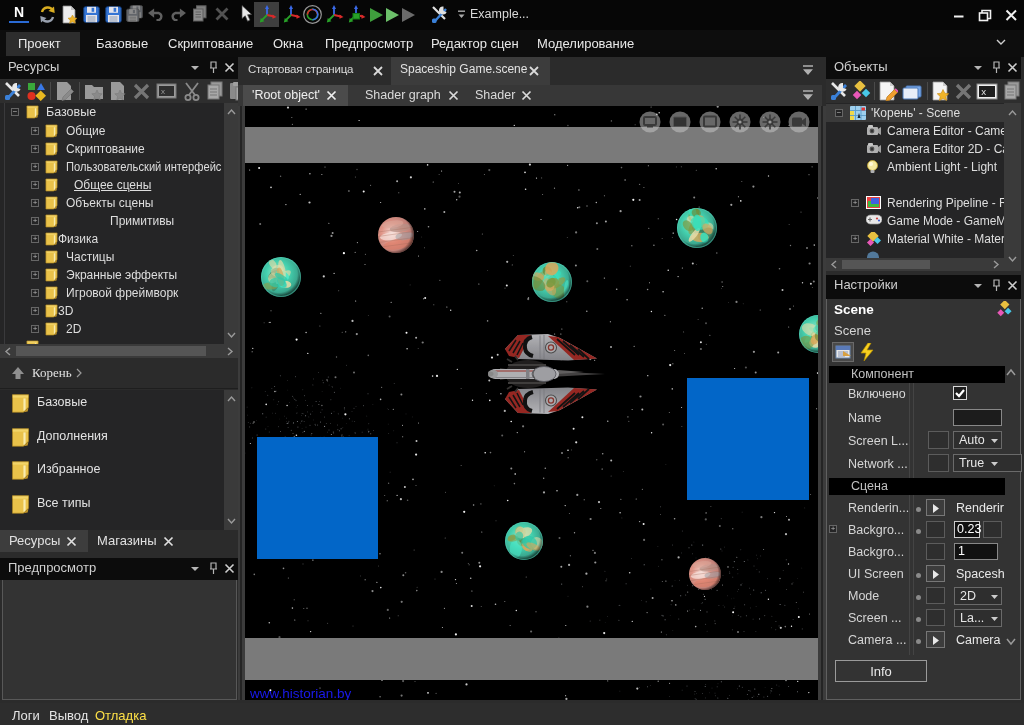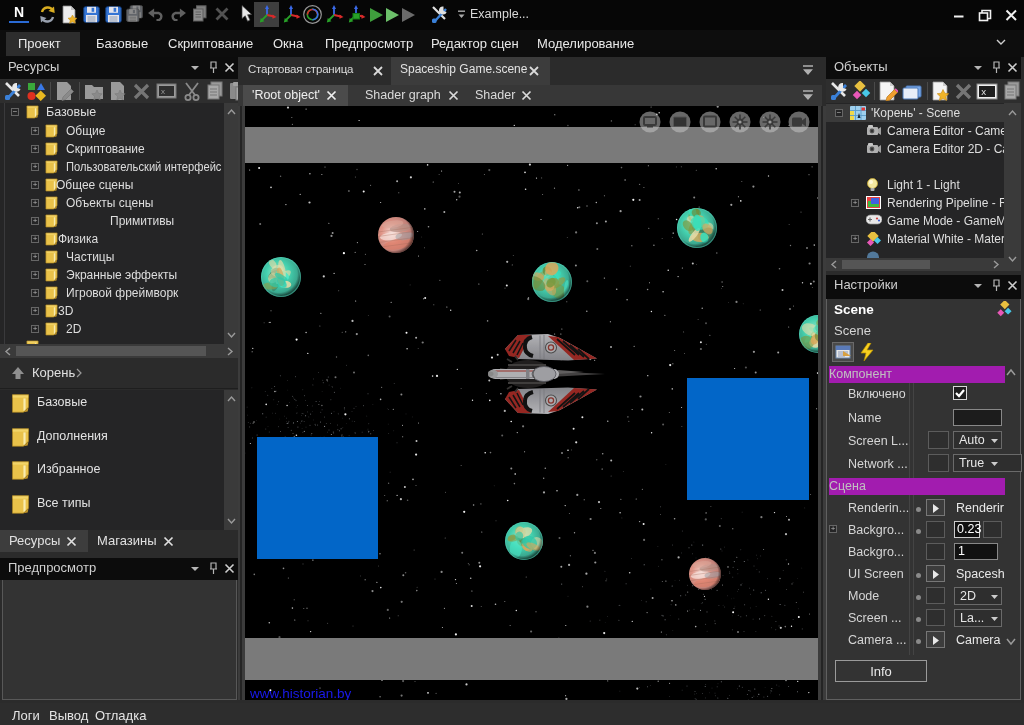--- a/index.html
+++ b/index.html
@@ -16,21 +16,21 @@
 .phead .t{position:absolute;left:8px;top:2px;}
 .ptool{position:absolute;background:#2e2e2e;}
 .treebg{position:absolute;background:#252526;}
 .row{position:absolute;height:18px;line-height:18px;font-size:12.5px;color:#dedede;white-space:nowrap;}
 .exp{position:absolute;width:8px;height:8px;border:1px solid #666;background:#252526;
  color:#b5b5b5;font-size:8px;line-height:6px;text-align:center;top:5px;}
 .scrollh{position:absolute;background:#3a3a3a;color:#9a9a9a;}
 .scrollv{position:absolute;background:#3a3a3a;color:#9a9a9a;}
 .tabsm{position:absolute;font-size:13px;color:#e0e0e0;}
 
-.pgsec{position:absolute;background:#a21caf;color:#c0c0c0;font-size:12.5px;line-height:17px;padding-left:0;}
+.pgsec{position:absolute;background:#000000;color:#c0c0c0;font-size:12.5px;line-height:17px;padding-left:22px;}
 .plabel{position:absolute;color:#d5d5d5;font-size:12.5px;white-space:nowrap;text-align:right;}
 .pbox{position:absolute;background:#2e2e2e;border:1px solid #5c5c5c;}
 .pbtn{position:absolute;background:#3c3c3c;border:1px solid #777;color:#e8e8e8;}
 .pdrop{position:absolute;background:#2e2e2e;border:1px solid #6a6a6a;color:#e6e6e6;font-size:12.5px;}
 .pdot{position:absolute;width:5px;height:5px;border-radius:50%;background:#8a8a8a;}
 .ptext{position:absolute;color:#e8e8e8;font-size:12.5px;white-space:nowrap;}
 </style>
 </head>
 <body>
 <div id="win">
@@ -297,21 +297,21 @@
         </div>
         <div class="row" style="left:0;top:73px;width:238px;font-size:12px;">
  <div class="exp" style="left:31px;">+</div>
           <svg class="abs" style="left:45px;top:2px" width="13" height="14" viewBox="0 0 14 15">
 <path d="M1 1 H13 V10 L9.5 14 H1 Z" fill="#e9c24a"></path>
 <path d="M1 1 H13 V3 H1 Z" fill="#f2d468"></path>
 <path d="M9.5 3.5 H11 V13 H9.5 Z" fill="#f8ecb0"></path>
 <path d="M9.5 14 L13 10 L12.4 13.4 Z" fill="#c09428"></path>
 <path d="M1 1 H13 V10 L9.5 14 H1 Z" fill="none" stroke="#b08a22" stroke-width="0.7"></path>
           </svg>
-          <span style="position:absolute;left:56px;">Общее сцены</span>
+          <span style="position:absolute;left:74px;text-decoration:underline;">Общее сцены</span>
         </div>
         <div class="row" style="left:0;top:91px;width:238px;font-size:12px;">
  <div class="exp" style="left:31px;">+</div>
           <svg class="abs" style="left:45px;top:2px" width="13" height="14" viewBox="0 0 14 15">
 <path d="M1 1 H13 V10 L9.5 14 H1 Z" fill="#e9c24a"></path>
 <path d="M1 1 H13 V3 H1 Z" fill="#f2d468"></path>
 <path d="M9.5 3.5 H11 V13 H9.5 Z" fill="#f8ecb0"></path>
 <path d="M9.5 14 L13 10 L12.4 13.4 Z" fill="#c09428"></path>
 <path d="M1 1 H13 V10 L9.5 14 H1 Z" fill="none" stroke="#b08a22" stroke-width="0.7"></path>
           </svg>
@@ -417,21 +417,21 @@
 
     <div class="scrollv" style="left:224px;top:103px;width:14px;height:241px;">
       <svg class="abs" style="left:3px;top:5px" width="9" height="8" viewBox="0 0 9 8">
           <path d="M1 6 L4.5 2 L8 6" stroke="#9a9a9a" stroke-width="1.4" fill="none"></path>
         </svg>
       <svg class="abs" style="left:3px;top:228px" width="9" height="8" viewBox="0 0 9 8">
           <path d="M1 2 L4.5 6 L8 2" stroke="#9a9a9a" stroke-width="1.4" fill="none"></path>
         </svg>
     </div>
 
-    <div class="abs" style="left:0;top:358px;width:238px;height:31px;background:#2b2b2b;border-bottom:1px solid #1e1e1e;">
+    <div class="abs" style="left:0;top:358px;width:238px;height:31px;background:#2b2b2b;border-bottom:1px solid #1e1e1e;font-family:Liberation Serif, serif;">
       <svg class="abs" style="left:10px;top:7px" width="16" height="16" viewBox="0 0 16 16">
           <path d="M8 2 L14 9 H10.5 V14 H5.5 V9 H2 Z" fill="#8f8f8f"></path>
         </svg>
       <div class="abs" style="left:32px;top:7px;font-size:13px;color:#e0e0e0;">Корень</div>
       <svg class="abs" style="left:76px;top:10px" width="6" height="10" viewBox="0 0 6 10">
           <path d="M1 1 L5 5 L1 9" stroke="#9a9a9a" stroke-width="1.2" fill="none"></path>
         </svg>
     </div>
 
     <div class="treebg" style="left:0;top:390px;width:238px;height:140px;overflow:hidden;" id="folder-list">
@@ -2021,27 +2021,27 @@
         <div class="row" style="left:0;top:37px;width:195px;overflow:hidden;font-size:12px;">
           <svg class="abs" style="left:40px;top:2px" width="16" height="13" viewBox="0 0 16 13">
 <rect x="1" y="3" width="11" height="8" rx="1" fill="#b0b0b0"></rect>
             <rect x="2" y="1" width="5" height="3" rx="1" fill="#c4c4c4"></rect>
 <polygon points="12,5 15,3 15,11 12,9" fill="#a0a0a0"></polygon>
             <circle cx="6" cy="7" r="2.4" fill="#555"></circle>
             <circle cx="6" cy="7" r="1.2" fill="#333"></circle>
           </svg>
           <span style="position:absolute;left:61px;">Camera Editor 2D - Cam</span>
         </div>
-        <div class="row" style="left:0;top:73px;width:195px;overflow:hidden;font-size:12px;">
+        <div class="row" style="left:0;top:55px;width:195px;overflow:hidden;font-size:12px;">
           <svg class="abs" style="left:40px;top:2px" width="13" height="14" viewBox="0 0 13 14">
 <circle cx="6.5" cy="5.5" r="5" fill="#f4e8a0" stroke="#c8a830" stroke-width="0.8"></circle>
 <circle cx="5" cy="4" r="2" fill="#fff8d8"></circle>
             <rect x="4.5" y="10" width="4" height="3" rx="1" fill="#b0b0b0"></rect>
           </svg>
-          <span style="position:absolute;left:61px;">Light 1 - Light</span>
+          <span style="position:absolute;left:61px;">Ambient Light - Light</span>
         </div>
         <div class="row" style="left:0;top:91px;width:195px;overflow:hidden;font-size:12px;">
           <div class="exp" style="left:25px;">+</div>
           <svg class="abs" style="left:40px;top:2px" width="15" height="13" viewBox="0 0 15 13">
 <rect x="0" y="0" width="15" height="13" fill="#fff"></rect>
             <rect x="1" y="1" width="13" height="11" fill="#e84040"></rect>
 <rect x="2" y="5" width="11" height="6" fill="#40b840"></rect>
             <rect x="5" y="2" width="8" height="6" fill="#4060e0"></rect>
           </svg>
           <span style="position:absolute;left:61px;">Rendering Pipeline - Rer</span>
@@ -2205,15 +2205,15 @@
           </svg>
         </div>
 
       <div class="abs" style="left:8px;top:361px;width:92px;height:22px;border:1px solid #9a9a9a;background:#333;color:#e8e8e8;font-size:13px;text-align:center;line-height:21px;">Info</div>
     </div>
   </div>
 
   <div class="abs" style="left:0;top:703px;width:1024px;height:22px;background:#2d2d2d;">
     <div class="abs" style="left:12px;top:5px;font-size:13px;color:#e4e4e4;">Логи</div>
     <div class="abs" style="left:49px;top:5px;font-size:13px;color:#e4e4e4;">Вывод</div>
-    <div class="abs" style="left:95px;top:5px;font-size:13px;color:#e5e5e5;">Отладка</div>
+    <div class="abs" style="left:95px;top:5px;font-size:13px;color:#fde047;">Отладка</div>
   </div>
 </div>
 
 </body></html>

